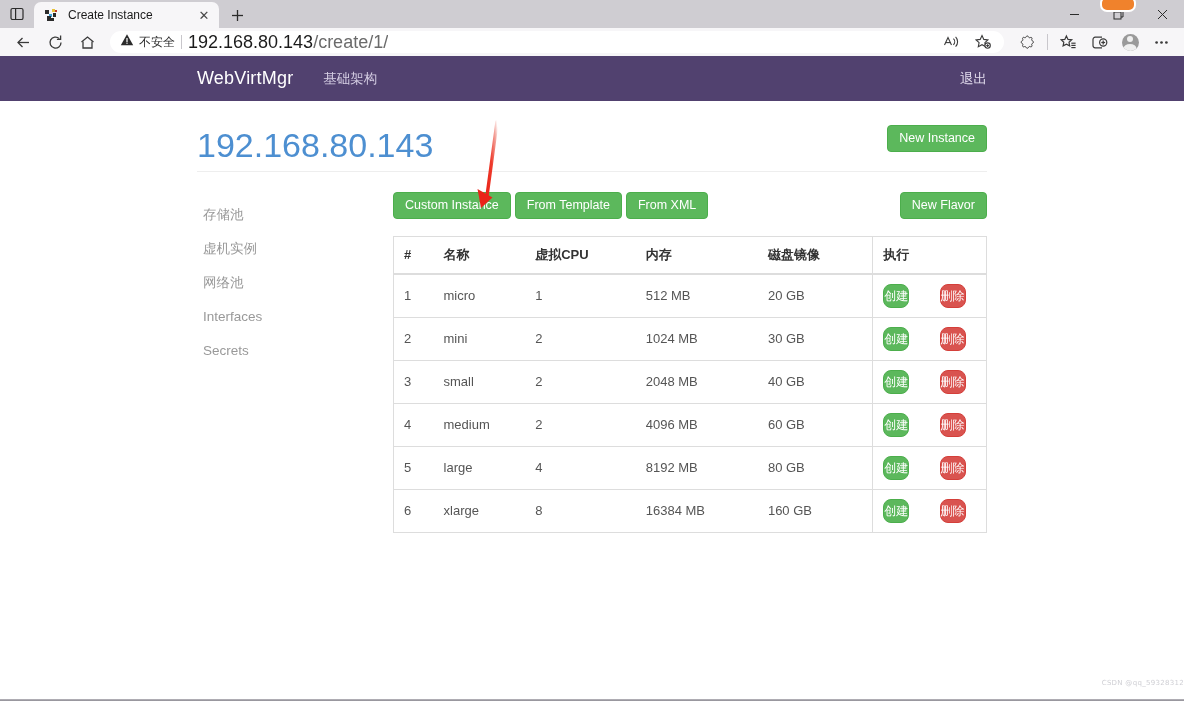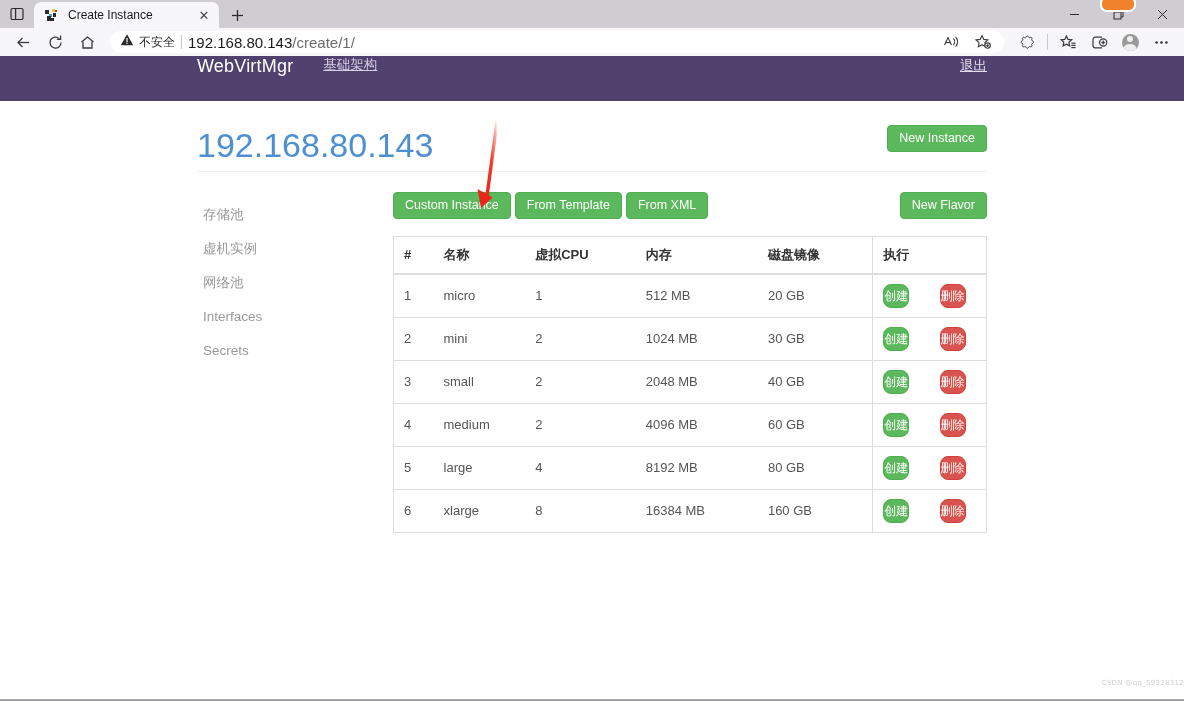--- a/index.html
+++ b/index.html
@@ -63,21 +63,21 @@
     color: #3a3a3a; border-radius: 4px;
   }
   .omnibox {
     flex: 1; height: 22px; background: #ffffff; border-radius: 11px;
     display: flex; align-items: center; padding: 0 6px 0 10px; margin: 0 6px;
     gap: 6px; min-width: 0;
   }
   .secure-warn { display: flex; align-items: center; gap: 5px; flex: 0 0 auto; }
   .warn-text { font-size: 12px; color: #2b2b2b; }
   .omni-sep { width: 1px; height: 14px; background: #c8c6cb; }
-  .url { font-size: 15px; color: #1b1b1b; white-space: nowrap; overflow: hidden; text-align: center; }
+  .url { font-size: 18px; color: #1b1b1b; white-space: nowrap; overflow: hidden; text-align: center; }
   .url .path { color: #6b6b6b; }
   .omni-right { display: flex; align-items: center; gap: 2px; margin-left: auto; }
   .toolbar-right { display: flex; align-items: center; gap: 1px; }
   .tb-sep { width: 1px; height: 16px; background: #c9c7cc; margin: 0 4px; }
   .avatar-btn {
     width: 30px; height: 24px; display: flex; align-items: center; justify-content: center;
   }
   .avatar-circle {
     width: 17px; height: 17px; border-radius: 50%; background: #9a9a9a; position: relative; overflow: hidden;
   }
@@ -94,27 +94,27 @@
   .viewport {
     position: absolute; left: 0; top: 56px; width: 1184px; height: 637px;
     background: #ffffff; overflow: hidden;
   }
 
   .wvm-navbar {
     height: 45px; background: #51416f; display: flex; align-items: center;
     position: relative;
   }
   .wvm-inner {
-    width: 790px; margin: 15px auto; display: flex; height: 100%;
+    width: 790px; margin: 15px auto; display: flex; align-items: center; height: 100%;
   }
   .brand {
     color: #ffffff; font-size: 18px; padding: 0 15px 0 0; letter-spacing: .2px;
   }
   .nav-link {
-    color: #d6cfe4; font-size: 13.5px; padding: 0 15px; text-decoration: underline;
+    color: #d6cfe4; font-size: 13.5px; padding: 0 15px;
   }
   .nav-right { margin-left: auto; }
   .nav-right .nav-link { color: #e3ddee; font-size: 13.5px; padding-right: 0; }
 
   .container { width: 790px; margin: 0 auto; position: relative; }
 
   .page-header {
     padding-top: 24px; padding-bottom: 9px; border-bottom: 1px solid #eeeeee;
     margin-bottom: 20px; position: relative; height: 71px;
   }

